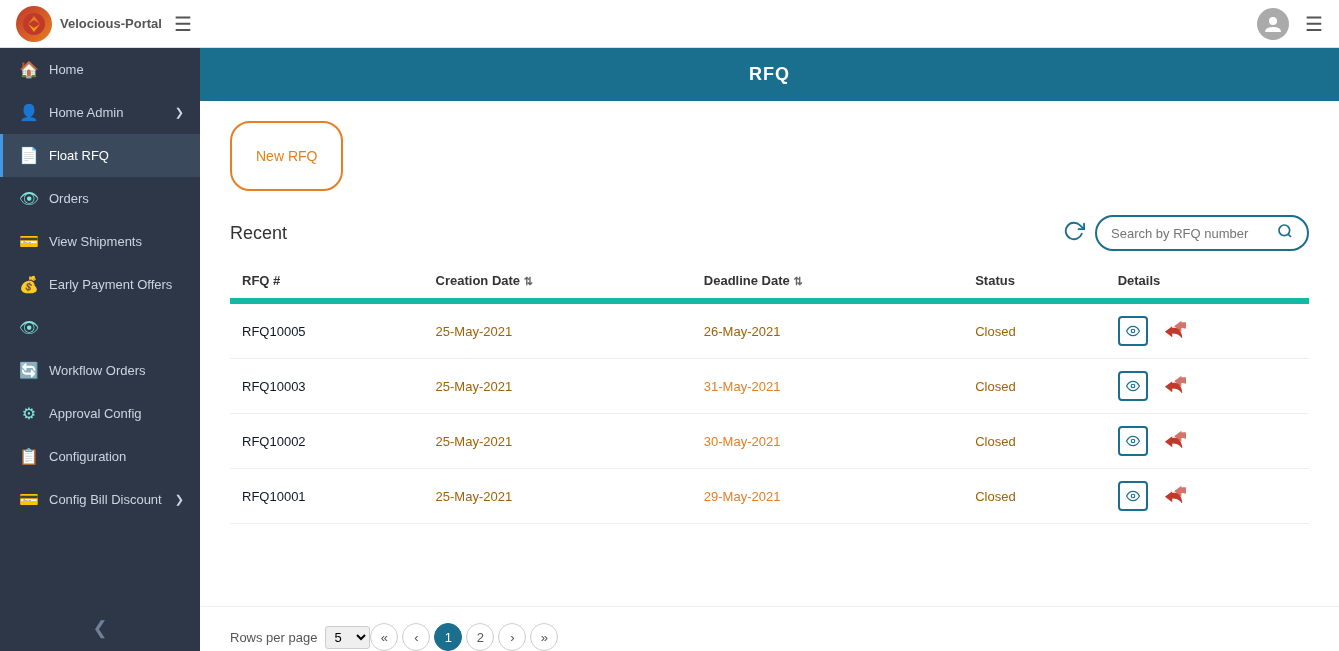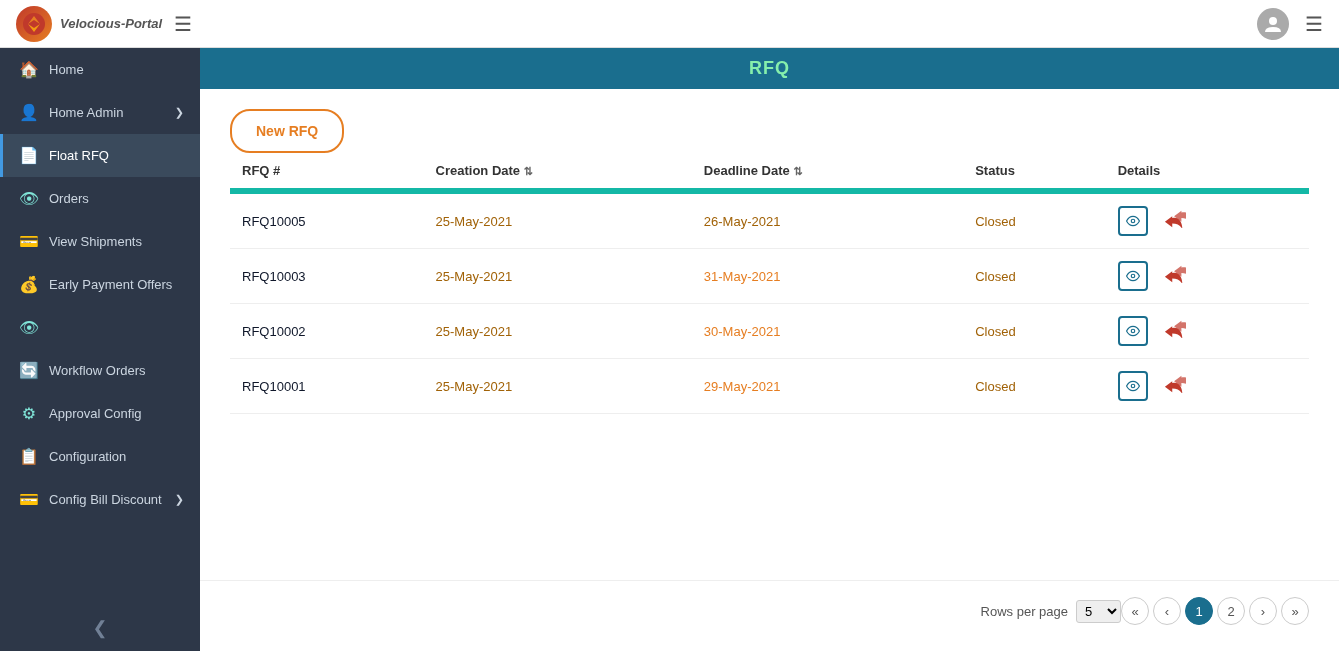--- a/index.html
+++ b/index.html
@@ -11,21 +11,21 @@
       background: #fff;
       display: flex;
       align-items: center;
       justify-content: space-between;
       padding: 0 16px;
       border-bottom: 1px solid #ddd;
       z-index: 10;
       flex-shrink: 0;
     }
     .topbar-left { display: flex; align-items: center; gap: 12px; }
-    .logo-area { display: flex; align-items: center; gap: 8px; font-style: italic; }
+    .logo-area { display: flex; align-items: center; gap: 8px; }
     .logo-img {
       width: 36px; height: 36px;
       background: linear-gradient(135deg, #c0392b, #e67e22);
       border-radius: 50%;
       display: flex; align-items: center; justify-content: center;
       color: white; font-weight: bold; font-size: 10px;
     }
     .logo-text { font-size: 13px; color: #555; font-weight: 600; }
     .hamburger { font-size: 20px; color: #555; cursor: pointer; }
     .topbar-right { display: flex; align-items: center; gap: 16px; }
@@ -78,42 +78,42 @@
       flex: 1;
       background: #fff;
       overflow-y: auto;
       display: flex;
       flex-direction: column;
     }
 
     
     .page-header {
       background: #1a6e8e;
-      color: #86efac;
+      color: #ffffff;
       text-align: center;
-      padding: 10px;
+      padding: 16px;
       font-size: 18px;
       font-weight: 600;
       letter-spacing: 1px;
       flex-shrink: 0;
     }
 
     
     .content-area { padding: 20px 30px; flex: 1; }
 
     
     .new-rfq-btn {
       border: 2px solid #e67e22;
       color: #e67e22;
       background: white;
-      padding: 12px 24px;
+      padding: 25px 24px;
       border-radius: 20px;
       cursor: pointer;
       font-size: 14px;
-      font-weight: 700;
+      font-weight: 400;
     }
 
     
     .recent-header {
       display: flex;
       align-items: center;
       justify-content: space-between;
       margin-top: 24px;
       margin-bottom: 12px;
     }
@@ -175,22 +175,22 @@
     .reply-btn {
       color: #c0392b;
       font-size: 18px;
       cursor: pointer;
     }
 
     
     .pagination-row {
       display: flex;
       align-items: center;
-      justify-content: flex-end;
-      padding: 16px 30px 26px;
+      justify-content: flex-start;
+      padding: 16px 30px 0;
       border-top: 1px solid #eee;
     }
     .rows-per-page { display: flex; align-items: center; gap: 8px; font-size: 13px; color: #555; }
     .rows-per-page select { border: 1px solid #ccc; padding: 2px 4px; border-radius: 3px; font-size: 13px; }
     .pagination-nav { display: flex; align-items: center; gap: 4px; }
     .page-btn {
       width: 28px; height: 28px;
       border: 1px solid #ccc;
       background: white;
       border-radius: 50%;
@@ -279,20 +279,40 @@
     </div>
     <div class="sidebar-collapse">❮</div>
   </nav>
 
   <div class="main-content">
     <div class="page-header">RFQ</div>
 
     <div class="content-area">
       <button class="new-rfq-btn">New RFQ</button>
 
+      <div class="recent-header">
+        <span class="recent-title">Recent</span>
+        <div class="recent-controls">
+          <button class="refresh-btn">
+            <svg width="22" height="22" viewBox="0 0 24 24" fill="none" stroke="#1a6e8e" stroke-width="2" stroke-linecap="round" stroke-linejoin="round">
+              <polyline points="23 4 23 10 17 10"></polyline>
+              <path d="M20.49 15a9 9 0 1 1-2.12-9.36L23 10"></path>
+            </svg>
+          </button>
+          <div class="search-box">
+            <input type="text" placeholder="Search by RFQ number" style="">
+            <span class="search-icon">
+              <svg width="16" height="16" viewBox="0 0 24 24" fill="none" stroke="#1a6e8e" stroke-width="2.5">
+                  <circle cx="11" cy="11" r="8"></circle>
+                  <line x1="21" y1="21" x2="16.65" y2="16.65"></line>
+                </svg>
+            </span>
+          </div>
+        </div>
+      </div>
 
       <table>
         <thead>
           <tr>
             <th>RFQ #</th>
             <th>Creation Date <span class="sort-arrows">⇅</span></th>
             <th>Deadline Date <span class="sort-arrows">⇅</span></th>
             <th>Status</th>
             <th>Details</th>
           </tr>

